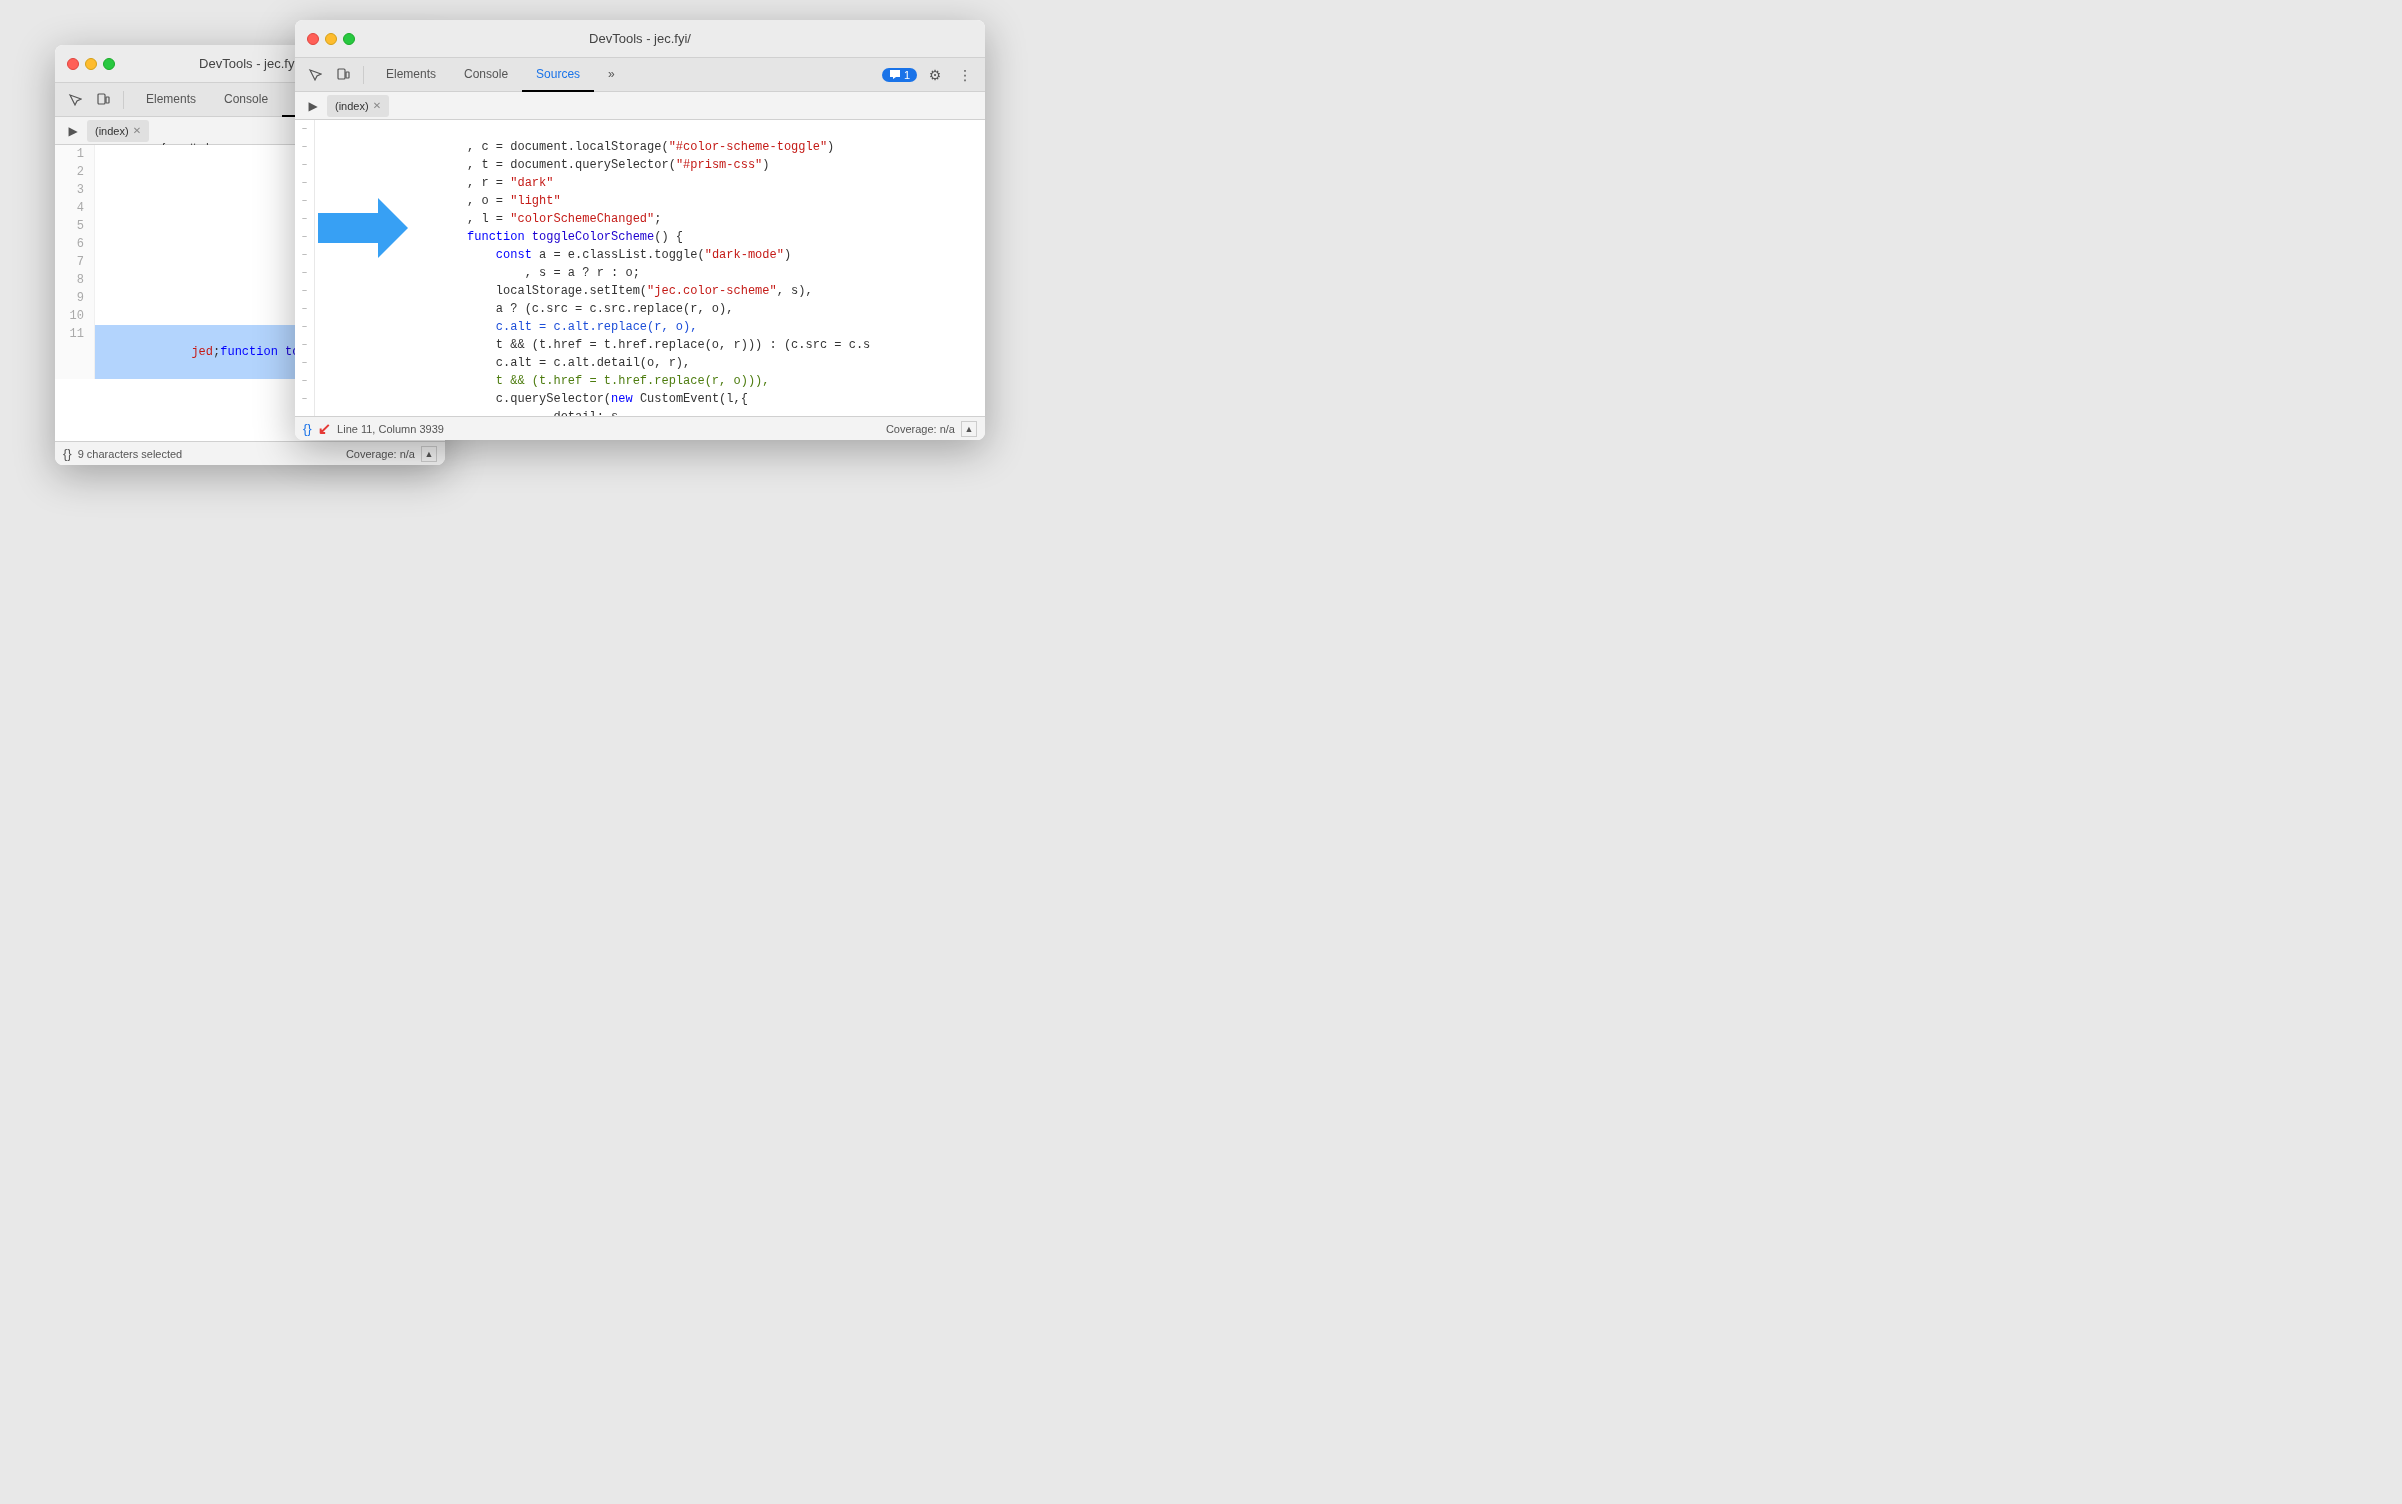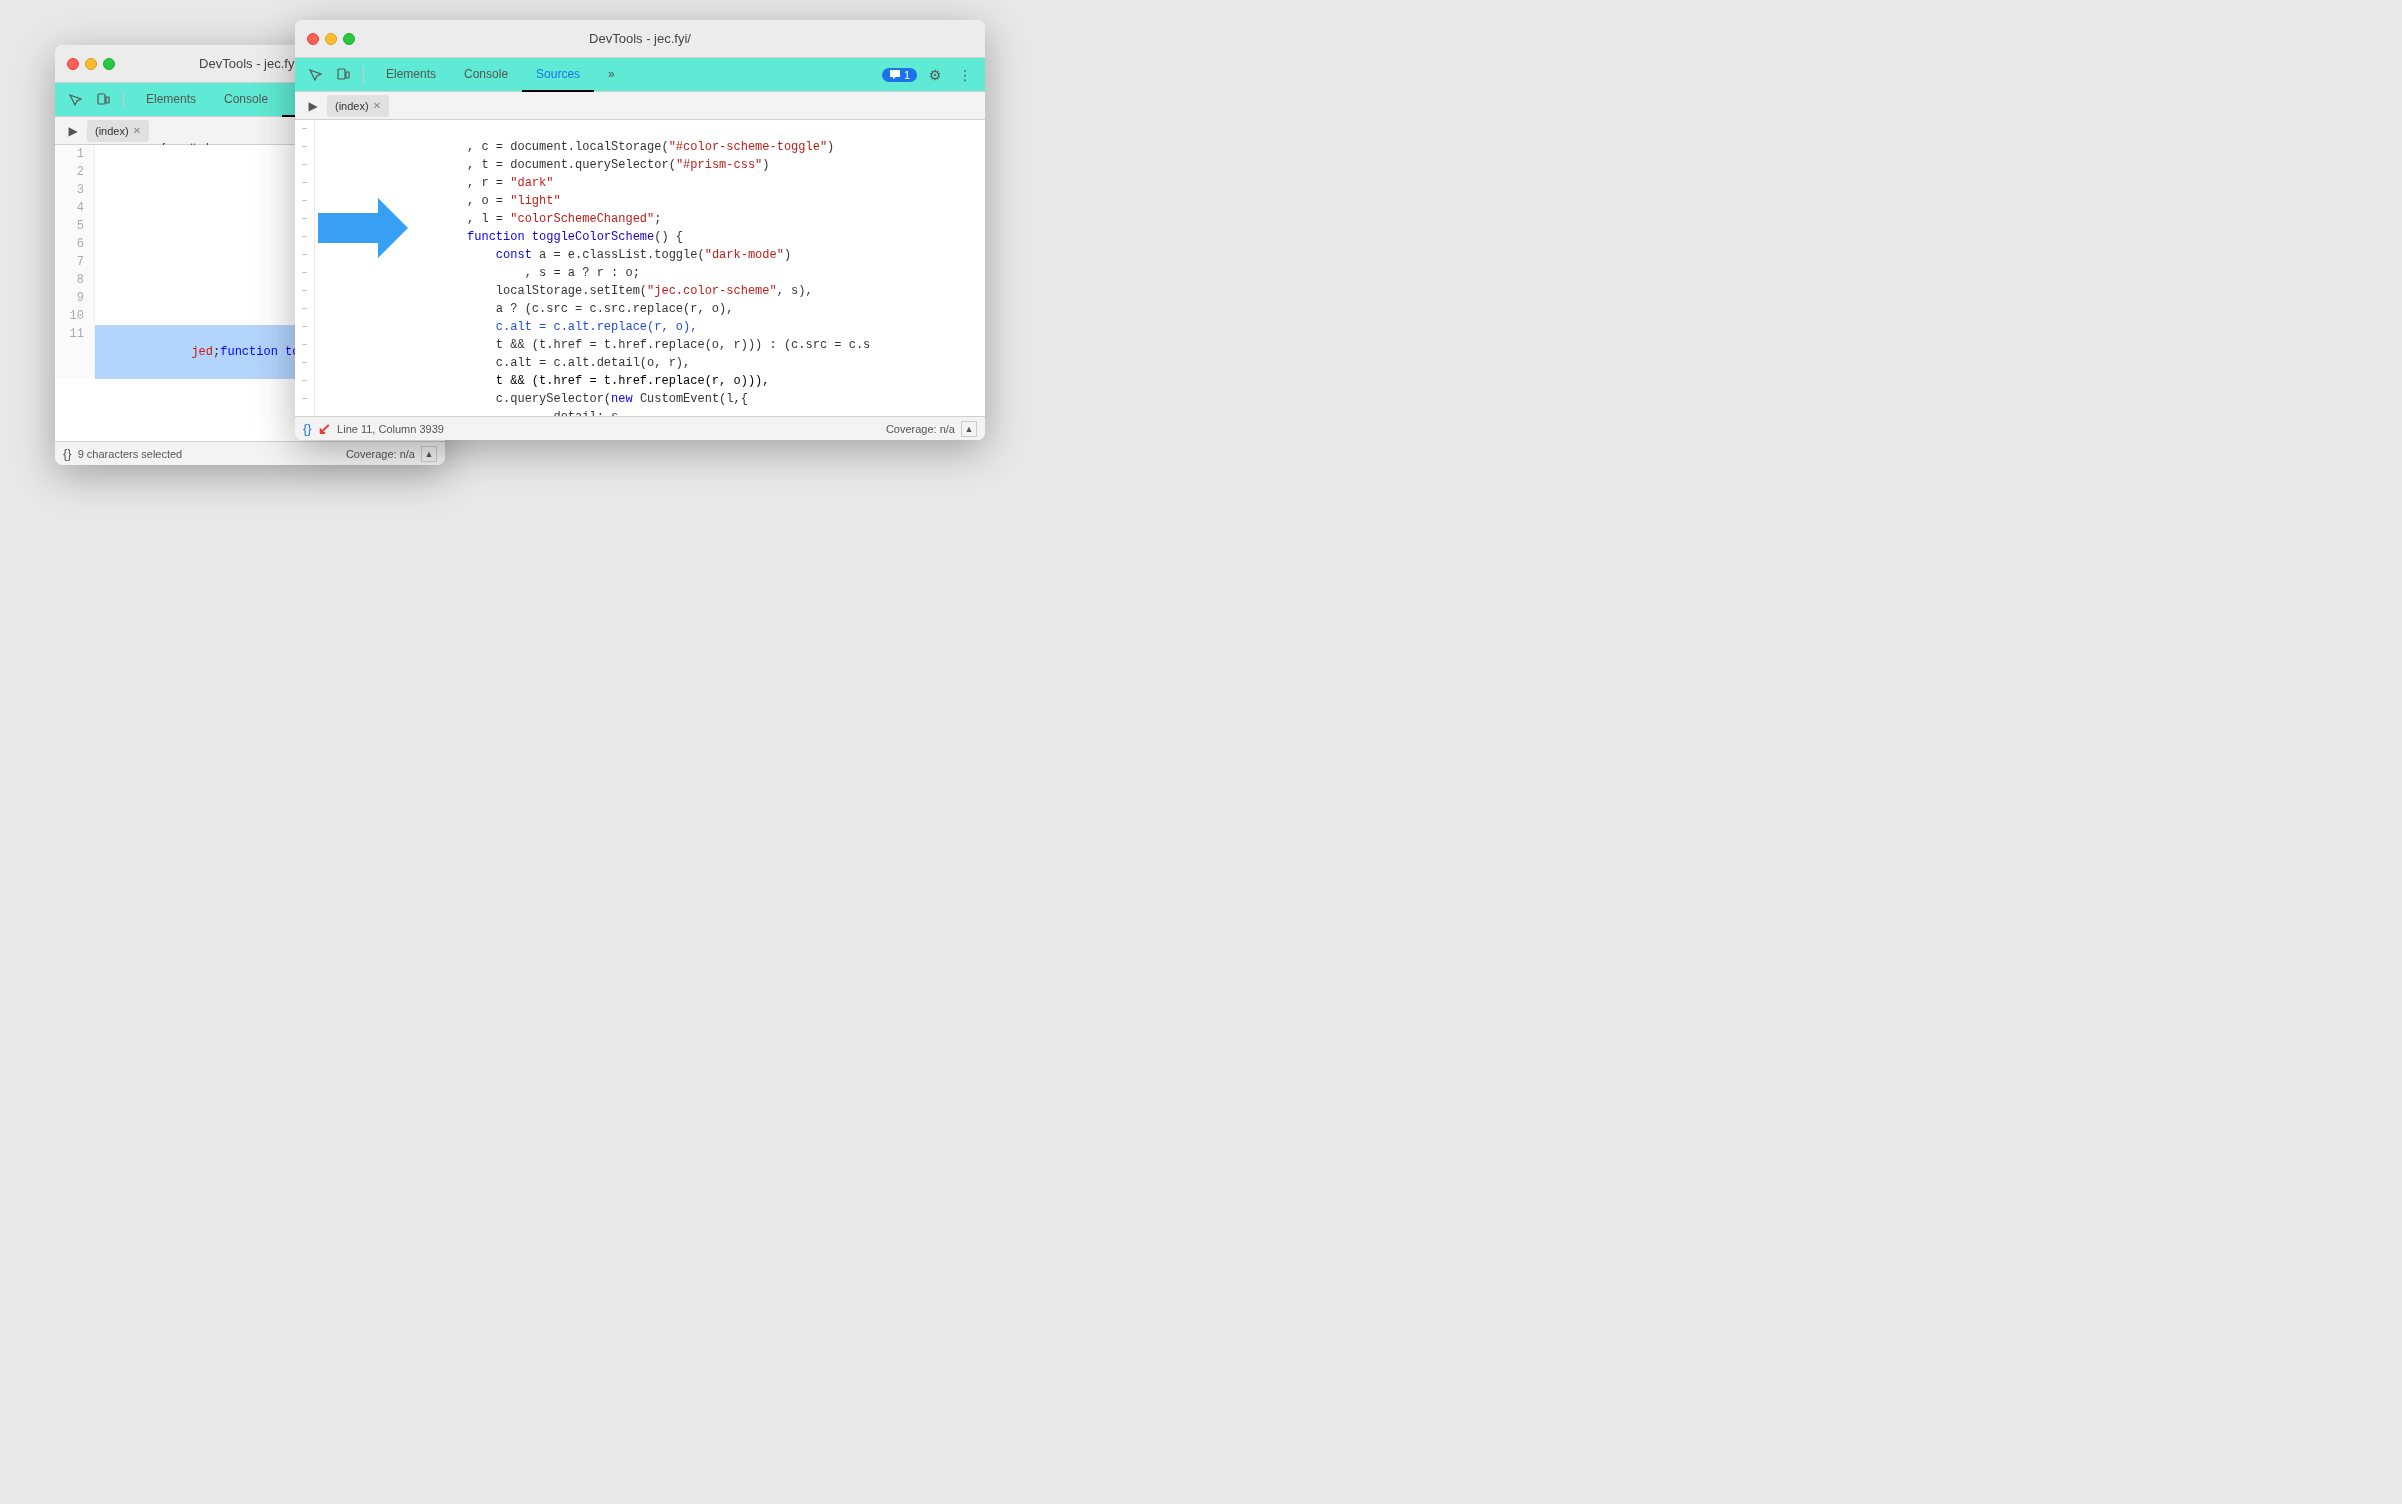--- a/index.html
+++ b/index.html
@@ -56,21 +56,21 @@
       font-size: 13px;
       color: #444;
       font-weight: 500;
     }
 
     
     .devtools-toolbar {
       display: flex;
       align-items: center;
       height: 34px;
-      background: #5eead4;
+      background: #e5e5e5;
       border-bottom: 1px solid #d0d0d0;
       padding: 0 8px;
       gap: 4px;
       flex-shrink: 0;
     }
 
     .toolbar-icon {
       width: 24px;
       height: 24px;
       display: flex;
@@ -537,21 +537,21 @@
         </div>
         <div class="gutter-line">
           <span class="gutter-dash">–</span>
           <span class="gutter-line-content">
             <span style="color:#333;">            c.alt = c.alt.detail(o, r),</span>
           </span>
         </div>
         <div class="gutter-line">
           <span class="gutter-dash">–</span>
           <span class="gutter-line-content">
-            <span style="color:#000000;text-align:center;">            t &amp;&amp; (t.href = t.href.replace(r, o))),</span>
+            <span style="color:#4d7c0f;text-align:center;">            t &amp;&amp; (t.href = t.href.replace(r, o))),</span>
           </span>
         </div>
         <div class="gutter-line">
           <span class="gutter-dash">–</span>
           <span class="gutter-line-content">
             <span style="color:#333;">            c.querySelector(</span><span style="color:#0000ff;">new </span><span style="color:#333;margin-top:46px;">CustomEvent(l,{</span>
           </span>
         </div>
         <div class="gutter-line">
           <span class="gutter-dash">–</span>

